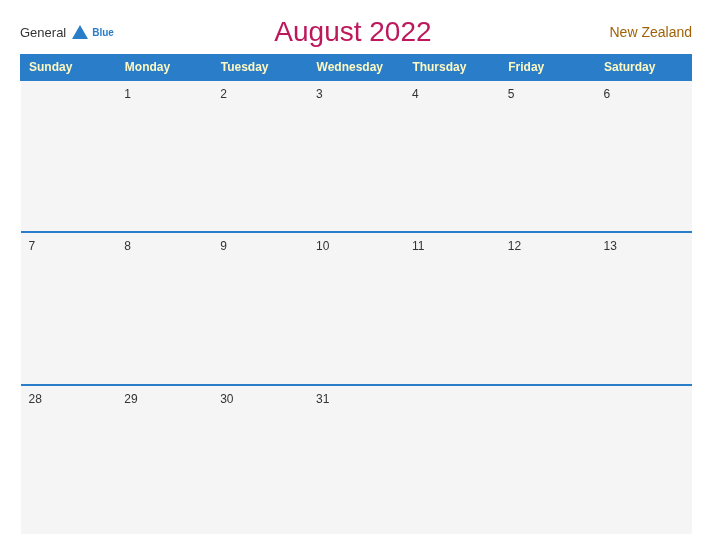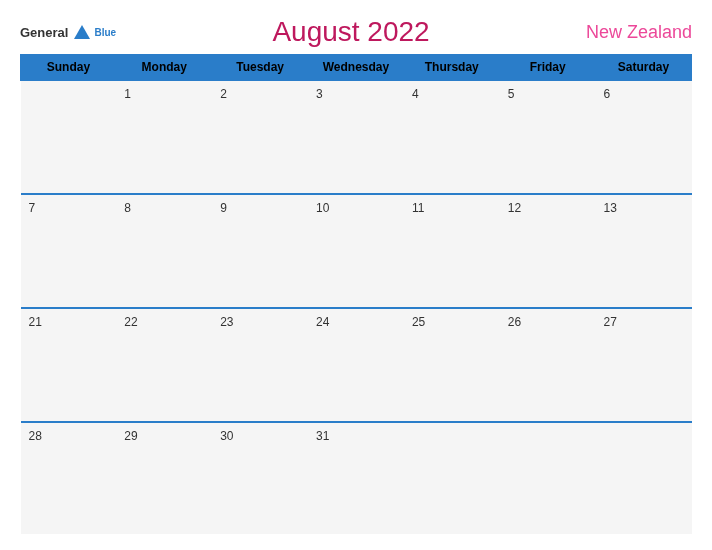--- a/index.html
+++ b/index.html
@@ -24,21 +24,21 @@
 
     .logo {
       display: flex;
       align-items: center;
       gap: 4px;
     }
 
     .logo-text-general {
       font-size: 13px;
       color: #333;
-      font-weight: 700;
+      font-weight: 400;
       text-align: right;
     }
 
     .logo-text-blue {
       font-size: 10px;
       color: #2a7dc9;
       font-weight: 700;
     }
 
     .logo-triangle {
@@ -52,40 +52,40 @@
 
     .calendar-title {
       font-size: 28px;
       color: #be185d;
       font-weight: 400;
       text-align: center;
       flex: 1;
     }
 
     .region-label {
-      font-size: 18px;
-      color: #ec4899;
+      font-size: 14px;
+      color: #a16207;
       font-weight: 400;
       text-align: right;
       min-width: 100px;
     }
 
     .calendar-grid {
       width: 100%;
       border-collapse: collapse;
       flex: 1;
     }
 
     .calendar-grid th {
       background-color: #2a7dc9;
-      color: #000000;
+      color: #fef9c3;
       font-size: 12px;
       font-weight: 600;
       padding: 5px 8px;
-      text-align: center;
+      text-align: left;
       border: 1px solid #2a7dc9;
     }
 
     .calendar-grid td {
       border-top: 2px solid #2a7dc9;
       border-bottom: none;
       border-left: none;
       border-right: none;
       vertical-align: top;
       padding: 6px 8px 28px 8px;
@@ -146,29 +146,20 @@
       <tr>
         <td><span class="day-number">7</span></td>
         <td><span class="day-number">8</span></td>
         <td><span class="day-number">9</span></td>
         <td><span class="day-number">10</span></td>
         <td><span class="day-number">11</span></td>
         <td><span class="day-number">12</span></td>
         <td><span class="day-number">13</span></td>
       </tr>
       <tr>
-        <td><span class="day-number">21</span></td>
-        <td><span class="day-number">22</span></td>
-        <td><span class="day-number">23</span></td>
-        <td><span class="day-number">24</span></td>
-        <td><span class="day-number">25</span></td>
-        <td><span class="day-number">26</span></td>
-        <td><span class="day-number">27</span></td>
-      </tr>
-      <tr>
         <td><span class="day-number">28</span></td>
         <td><span class="day-number">29</span></td>
         <td><span class="day-number">30</span></td>
         <td><span class="day-number">31</span></td>
         <td></td>
         <td></td>
         <td></td>
       </tr>
     </tbody>
 </table>

